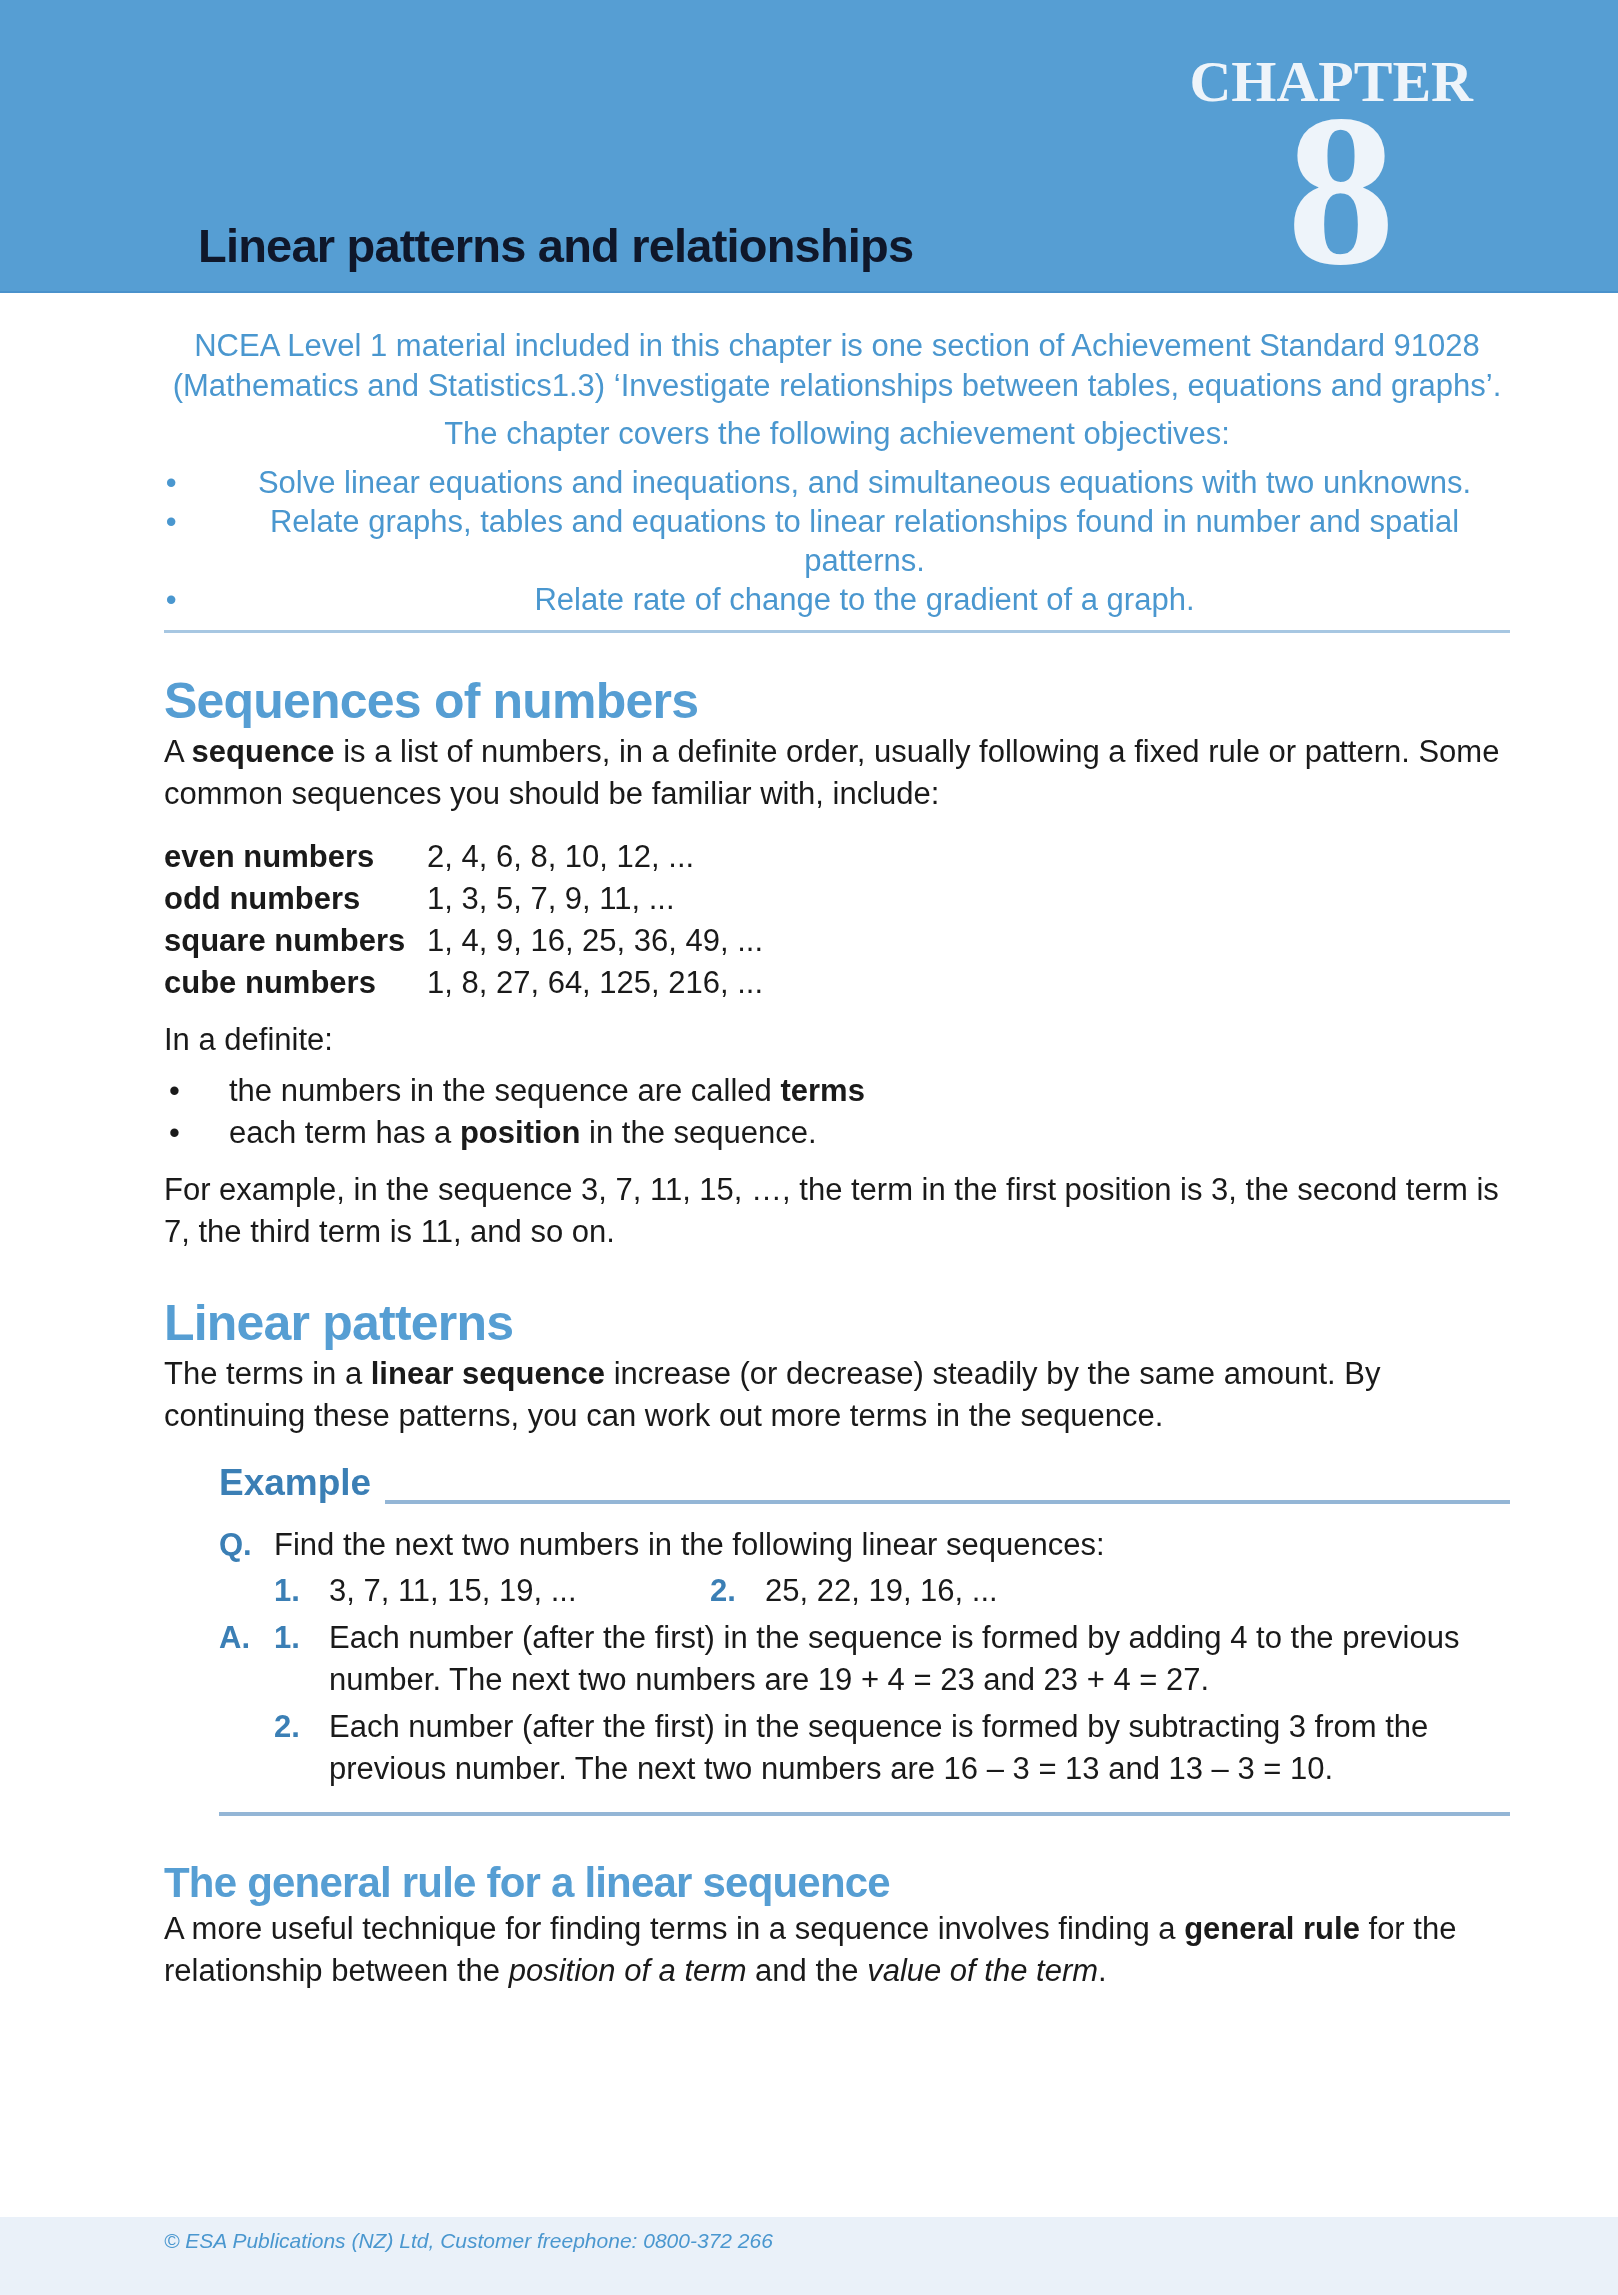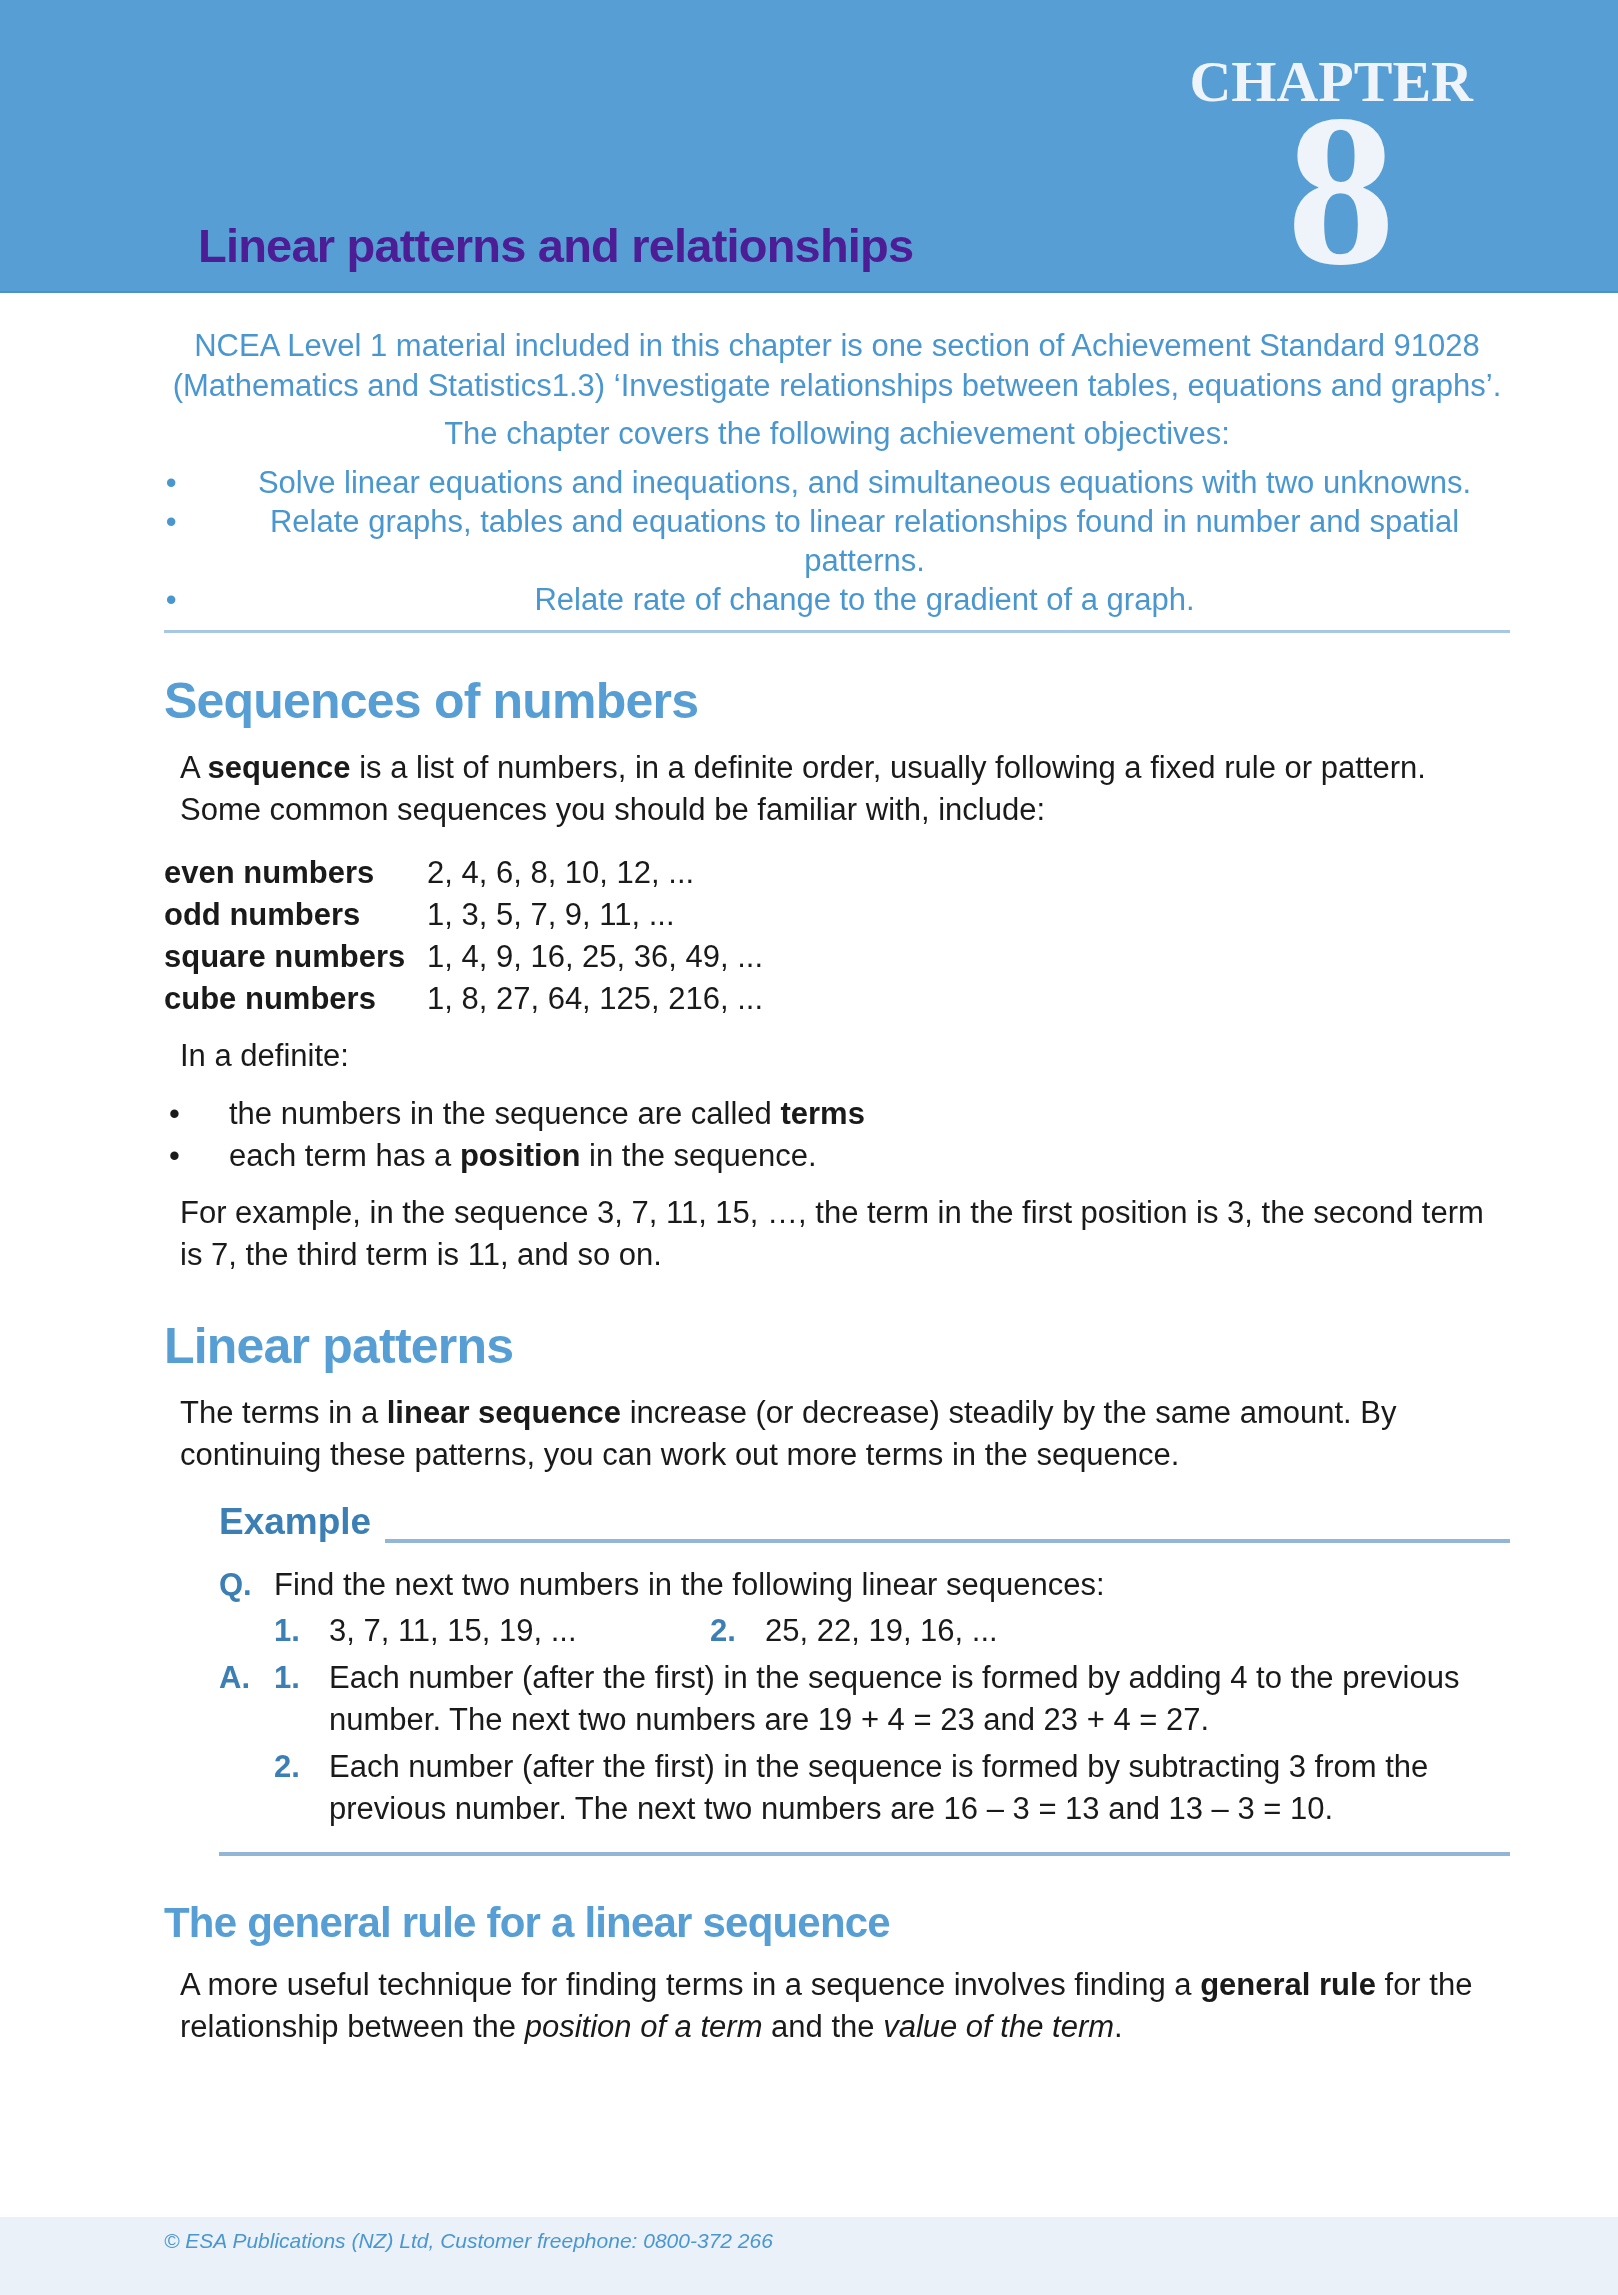--- a/index.html
+++ b/index.html
@@ -10,21 +10,21 @@
     color:#1a1a1a;
   }
   .banner {
     position:absolute; left:0; top:0; width:1618px; height:291px;
     background:#569ed3;
     border-bottom:2.5px solid #4a92cc;
   }
   .banner-title {
     position:absolute; left:198px; top:218px;
     font-family:"Liberation Sans", sans-serif;
-    font-weight:bold; font-size:47px; color:#4c1d95;
+    font-weight:bold; font-size:47px; color:#0f172a;
     letter-spacing:-0.8px;
   }
   .chapter-word {
     position:absolute; right:145px; top:48px;
     font-family:"Liberation Serif", serif;
     font-weight:bold; font-size:58px; color:#eef4fa;
     letter-spacing:0px;
   }
   .chapter-num {
     position:absolute; left:1287px; top:91px;
@@ -45,21 +45,21 @@
     margin:38px 0 0 0;
     font-size:50px; line-height:60px; font-weight:bold;
     color:#569ed3; letter-spacing:-0.8px;
   }
   h3.sec3 {
     margin:0;
     font-size:42px; line-height:50px; font-weight:bold;
     color:#569ed3; letter-spacing:-0.8px;
   }
   .body { font-size:31px; line-height:42px; color:#1a1a1a; }
-  .body p { margin:16px; }
+  .body p { margin:0; }
   .seq-table { margin-top:21px; }
   .seq-row { display:flex; line-height:42px; }
   .seq-label { width:263px; font-weight:bold; }
   .bul { list-style:none; margin:8.3px 0 0 0; padding:0; }
   .bul li { position:relative; padding-left:65px; line-height:42px; }
   .bul li .b { position:absolute; left:5px; top:0; }
 
   .example { margin-left:55px; margin-top:25px; }
   .ex-head { display:flex; align-items:flex-end; }
   .ex-title { font-size:37px; font-weight:bold; color:#3b7fb5; margin-right:13.3px; }

